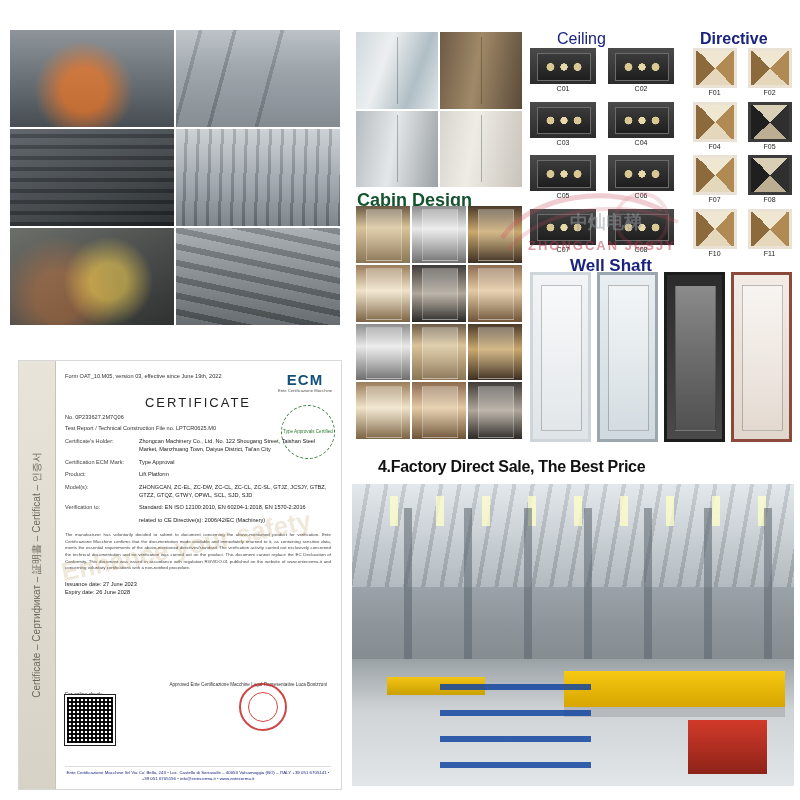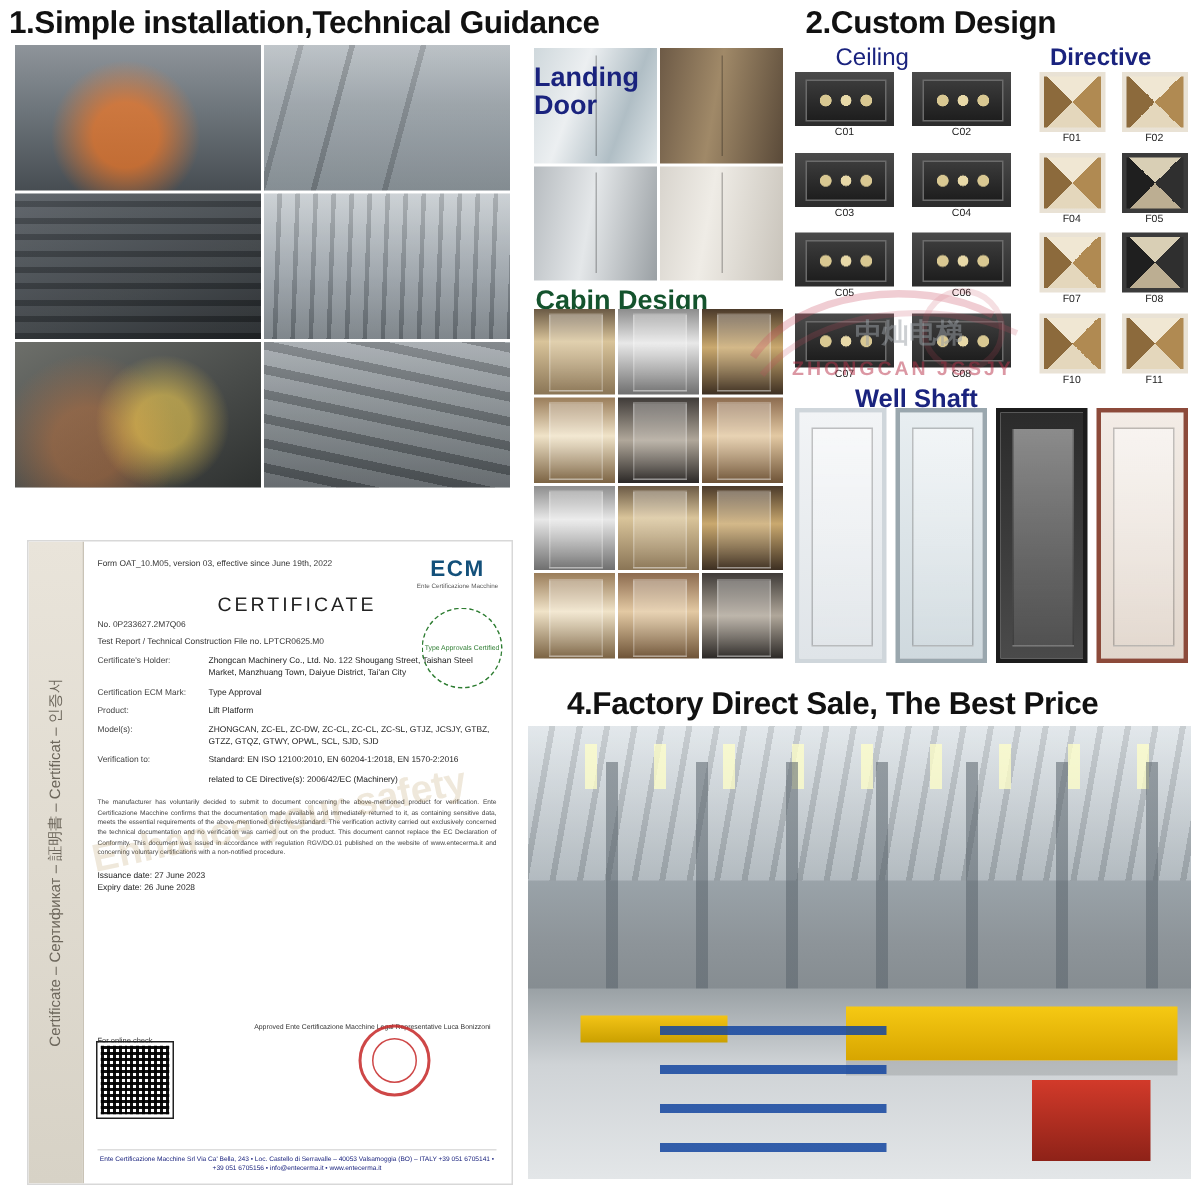--- a/index.html
+++ b/index.html
@@ -509,21 +509,21 @@
     font-weight: bold;
     transform: rotate(-12deg);
     white-space: nowrap;
     pointer-events: none;
   }
   
   #sec4-title {
     position: absolute;
     left: 378px;
     top: 458px;
-    font-size: 21px;
+    font-size: 16px;
   }
   #factory-photo {
     position: absolute;
     left: 352px;
     top: 484px;
     width: 442px;
     height: 302px;
     overflow: hidden;
     background:
       linear-gradient(180deg, #cfd6db 0%, #b9c2c8 18%, #9aa3a9 34%, #8d9499 48%, #7d8488 70%, #6d7478 100%);
@@ -587,39 +587,36 @@
     background:
       repeating-linear-gradient(90deg, rgba(255,255,210,0.0) 0 38px, rgba(255,255,200,0.75) 38px 46px);
     filter: blur(0.4px);
   }
 </style>
 </head>
 <body>
 
 <div class="page">
 
-  <div class="sec-title" id="sec1-title">1.Simple installation,Technical Guidance</div>
   <div id="sec1-grid">
     <div class="photo ph-worker"></div>
     <div class="photo ph-scaffold"></div>
     <div class="photo ph-panel"></div>
     <div class="photo ph-scaffold2"></div>
     <div class="photo ph-hands"></div>
     <div class="photo ph-rail"></div>
   </div>
 
-  <div class="sec-title" id="sec2-title">2.Custom Design</div>
 
   <div id="landing-doors">
     <div class="door glass"></div>
     <div class="door dark"></div>
     <div class="door steel"></div>
     <div class="door"></div>
   </div>
-  <div id="landing-door-label">Landing Door</div>
 
   <div id="cabin-design-label">Cabin Design</div>
   <div id="cabin-grid">
     <div class="cabin"></div>
     <div class="cabin c2"></div>
     <div class="cabin c3"></div>
     <div class="cabin c4"></div>
     <div class="cabin c5"></div>
     <div class="cabin c6"></div>
     <div class="cabin c2"></div>

